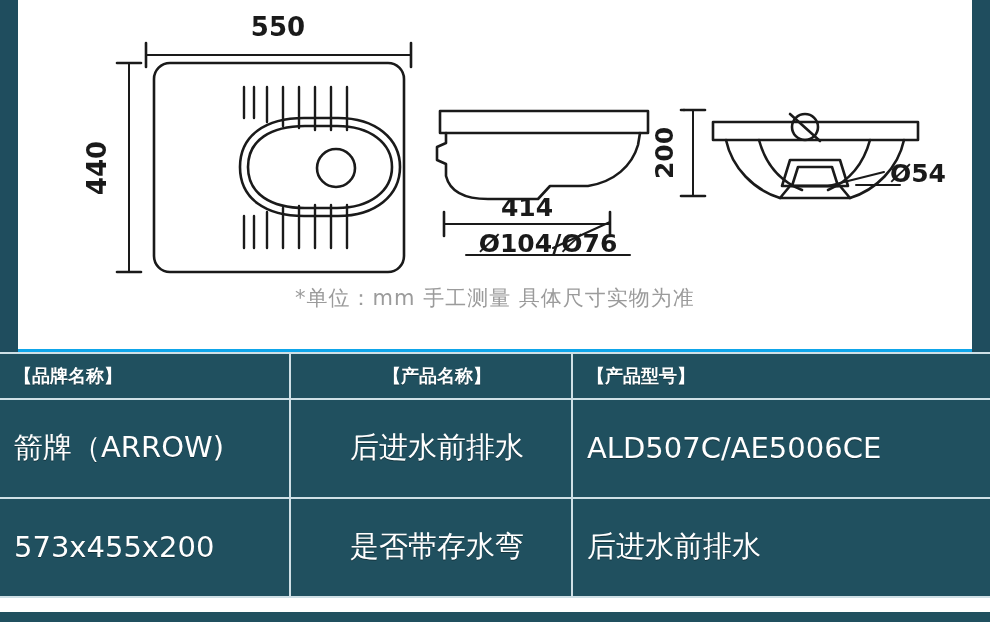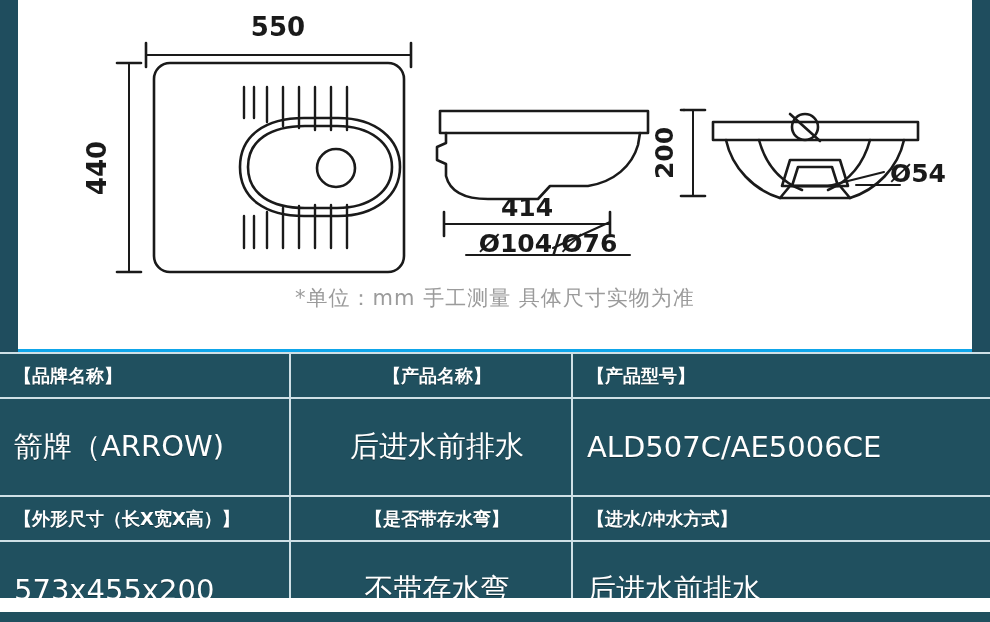--- a/index.html
+++ b/index.html
@@ -283,28 +283,23 @@
         <tr>
           <td class="hdr">【品牌名称】</td>
           <td class="hdr ctr">【产品名称】</td>
           <td class="hdr last-col">【产品型号】</td>
         </tr>
         <tr>
           <td class="val">箭牌（ARROW)</td>
           <td class="val ctr">后进水前排水</td>
           <td class="val last-col">ALD507C/AE5006CE</td>
         </tr>
-        <tr>
-          <td class="hdr">【外形尺寸（长X宽X高）】</td>
-          <td class="hdr ctr">【是否带存水弯】</td>
-          <td class="hdr last-col">【进水/冲水方式】</td>
-        </tr>
         <tr class="row-last">
           <td class="val">573x455x200</td>
-          <td class="val ctr">不带存水弯</td>
+          <td class="val ctr">是否带存水弯</td>
           <td class="val last-col">后进水前排水</td>
         </tr>
       </tbody>
     </table>
   </div>
 
   <div id="bottom-strip"></div>
   <div id="bottom-bar"></div>
 </div>
 

